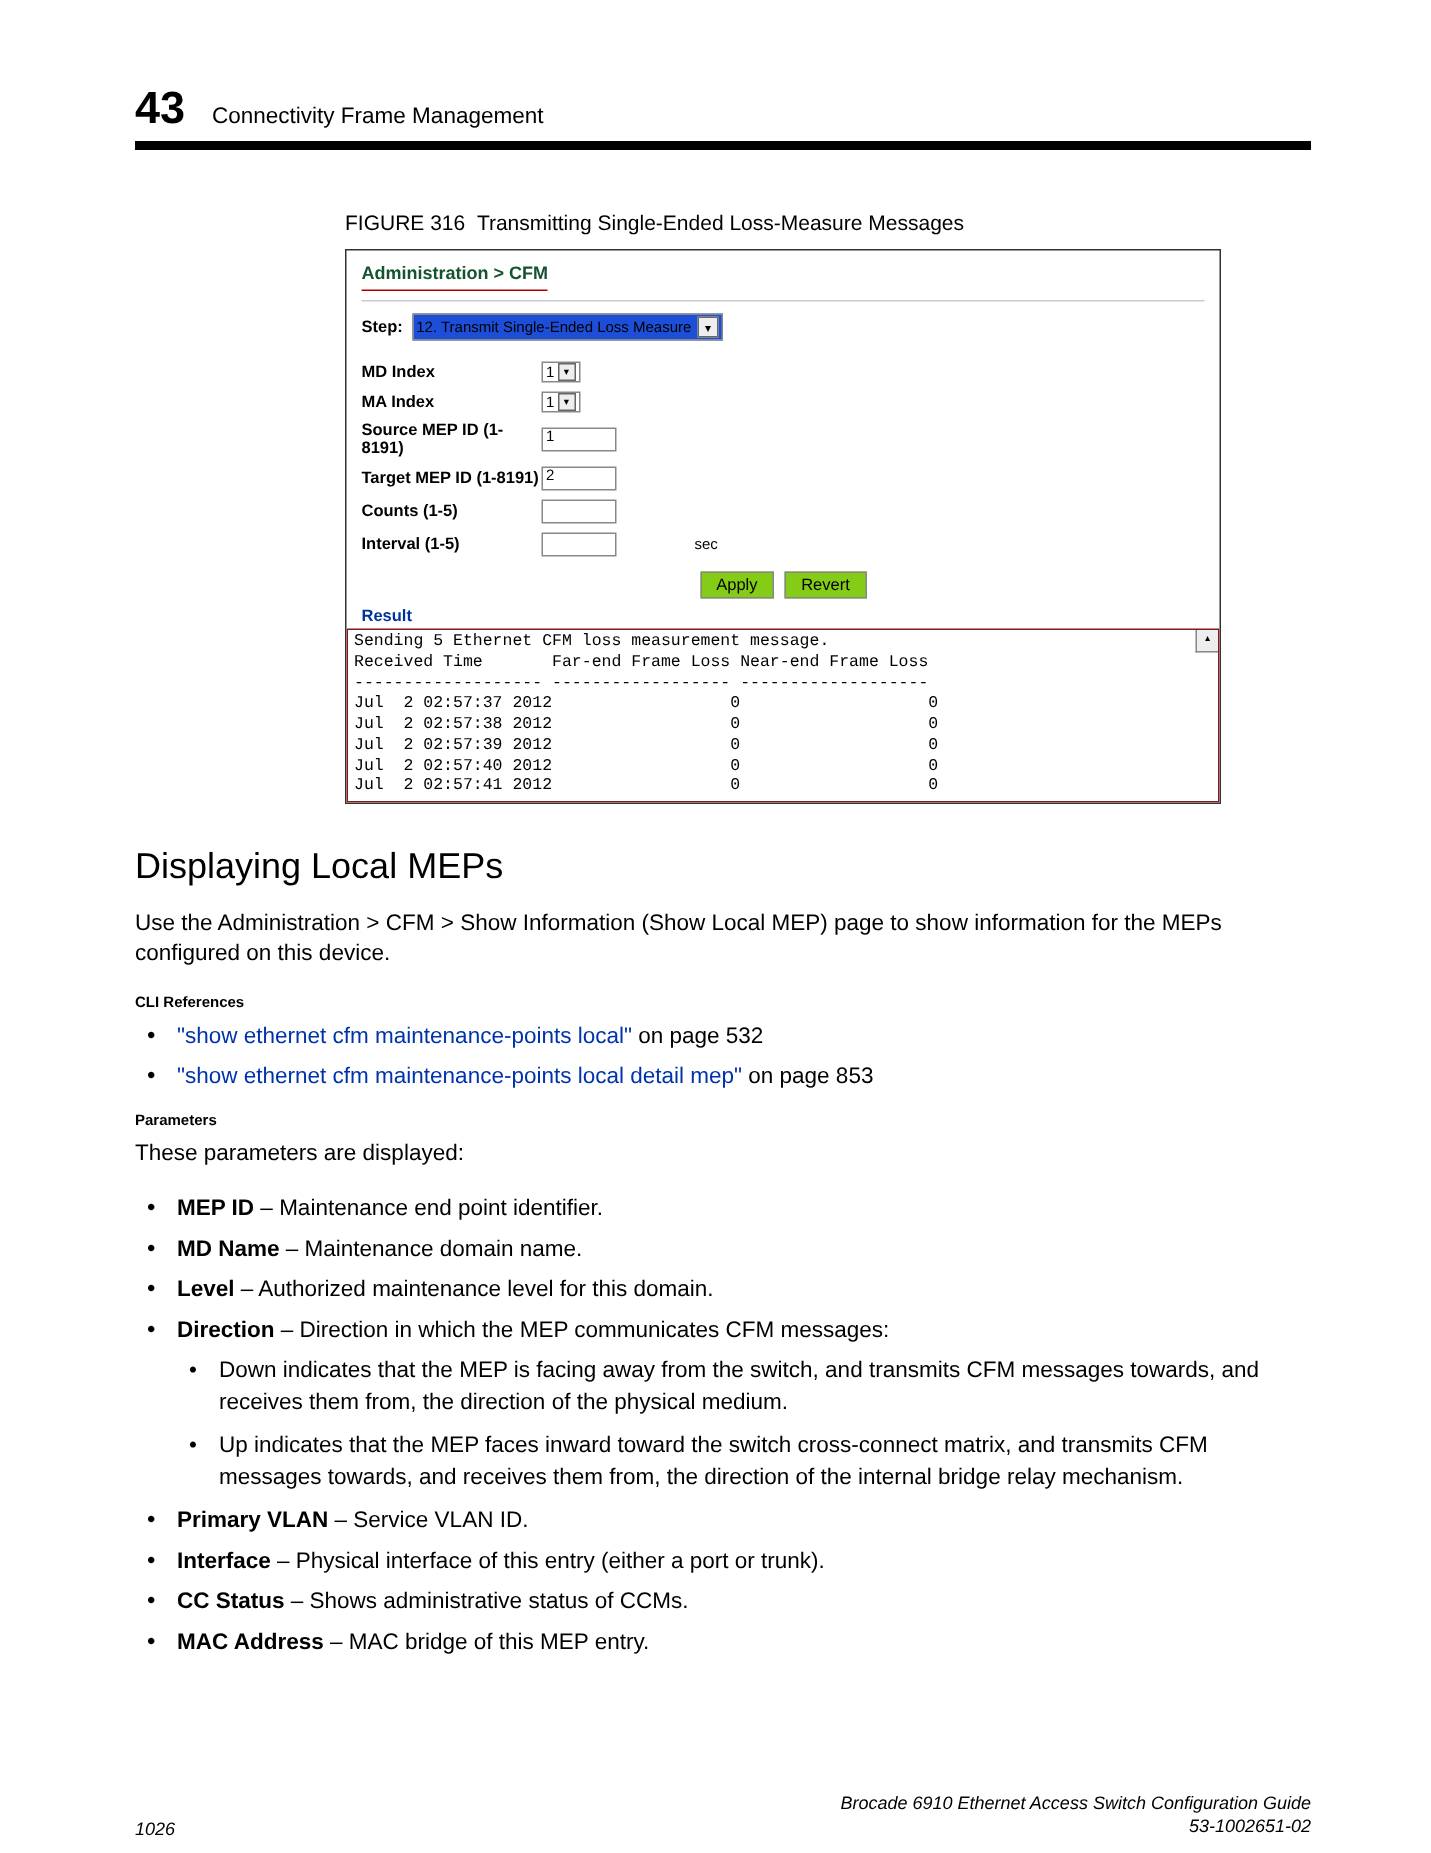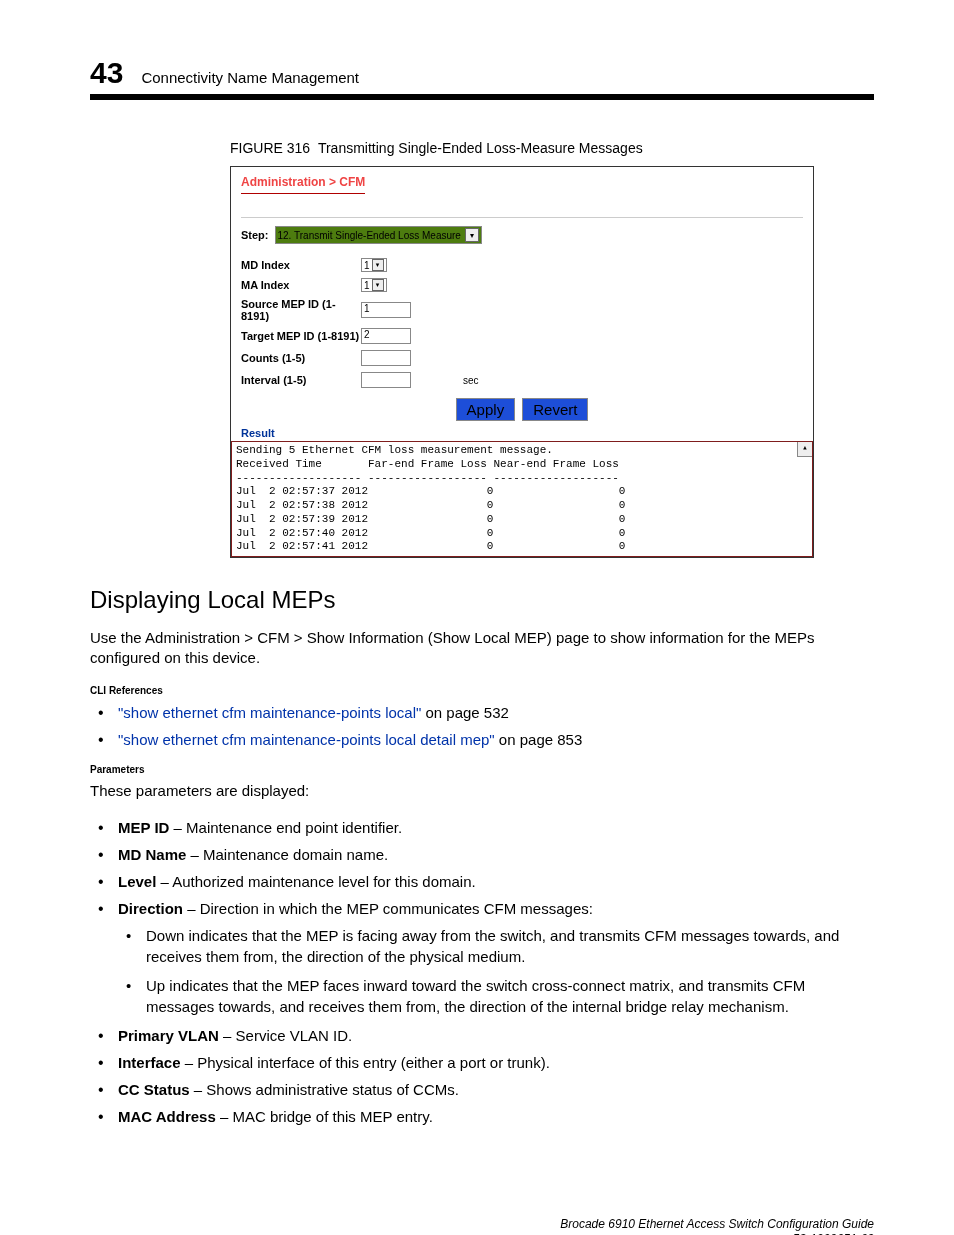--- a/index.html
+++ b/index.html
@@ -42,59 +42,59 @@
     border: 1px solid #333;
     width: 582px;
     padding: 8px 0 0 0;
     font-family: Arial, sans-serif;
     font-size: 11px;
     margin-bottom: 28px;
     background:#fff;
   }
   .fbox-pad { padding: 0 10px; }
   .breadcrumb {
-    color: #ef4444;
+    color: #14532d;
     font-weight: bold;
     font-size: 12px;
     padding-bottom: 4px;
     border-bottom: 1px solid #b00000;
-    margin-bottom: 23px;
+    margin-bottom: 6px;
     display:inline-block;
     width:auto;
   }
   .bc-wrap { border-bottom:1px solid #ccc; margin-bottom:8px;}
   .step-row {
     display:flex; align-items:center; gap:6px; margin-bottom:14px;
   }
   .step-lbl { font-weight:bold; }
   .step-sel {
     border:1px solid #888; font-size:10px; padding:1px 2px;
     display:inline-flex; align-items:center; gap:4px;
-    background:#4d7c0f;
+    background:#1d4ed8;
     text-align:right;
   }
   .step-sel .dd { border:1px solid #666; width:12px; height:12px; display:inline-flex;
     align-items:center; justify-content:center; font-size:8px; background:#eee;}
   .form-row { display:flex; align-items:center; margin-bottom:6px; }
   .form-lbl { width:120px; font-weight:bold; font-size:11px;}
   .mini-sel {
     border:1px solid #888; font-size:10px; padding:0 2px;
     display:inline-flex; align-items:center; gap:2px; background:#fff;
   }
   .mini-sel .dd { border:1px solid #666; width:10px; height:10px; display:inline-flex;
     align-items:center; justify-content:center; font-size:7px; background:#eee;}
   .mini-inp {
     border:1px solid #888; height:14px; width:44px; font-size:10px; padding:0 2px;
     background:#fff; display:inline-block;
   }
   .sec-unit { margin-left:52px; font-size:10px;}
   .btn-row { text-align:center; margin:10px 0 6px 0;}
   .btn {
-    display:inline-block; border:1px solid #888; background:#1d4ed8;
-    font-size:15px; padding:2px 10px; margin:0 2px;
+    display:inline-block; border:1px solid #888; background:#84cc16;
+    font-size:11px; padding:2px 10px; margin:0 2px;
   }
   .result-lbl { color:#003399; font-weight:bold; font-size:11px; margin:2px 0 2px 0;}
   .result-box {
     border:1px solid #7f1d1d; font-family: "Courier New", monospace;
     font-size:11px; white-space:pre; line-height:1.25;
     padding:2px 4px; position:relative; background:#fff; margin-top:2px;
     overflow:hidden;
   }
   .scroll-handle {
     position:absolute; top:0; right:0; width:14px; height:14px;
@@ -156,21 +156,21 @@
   .footer .pg { font-style: italic; }
   .footer .doc { text-align:right; font-style: italic; line-height:1.3;}
 </style>
 </head>
 <body>
 
 <div class="page">
 
   <div class="header-row">
     <span class="chapter-num">43</span>
-    <span class="chapter-title">Connectivity Name Management</span>
+    <span class="chapter-title">Connectivity Frame Management</span>
   </div>
 
   <div class="content">
 
     <div class="figure-label">
       <span class="fignum">FIGURE 316</span>
       &nbsp;<span>Transmitting Single-Ended Loss-Measure Messages</span>
     </div>
 
     <div class="figure-box">

